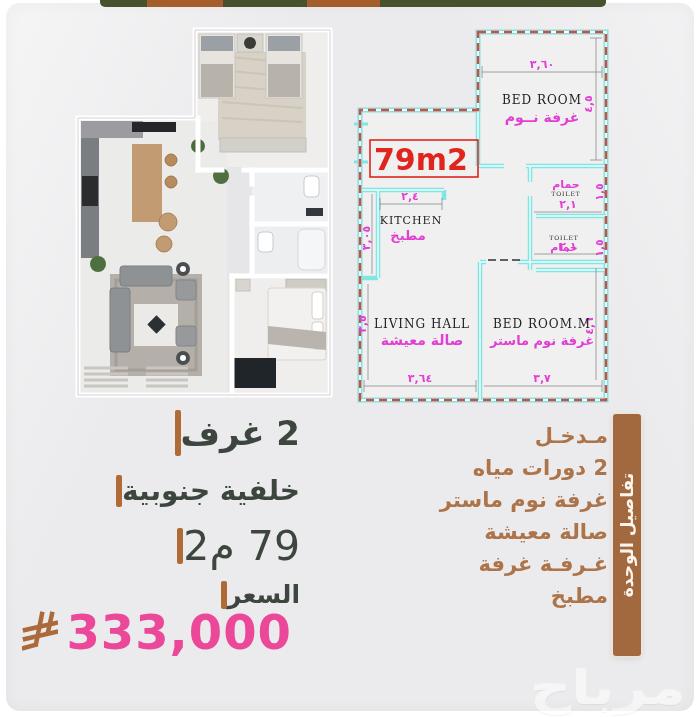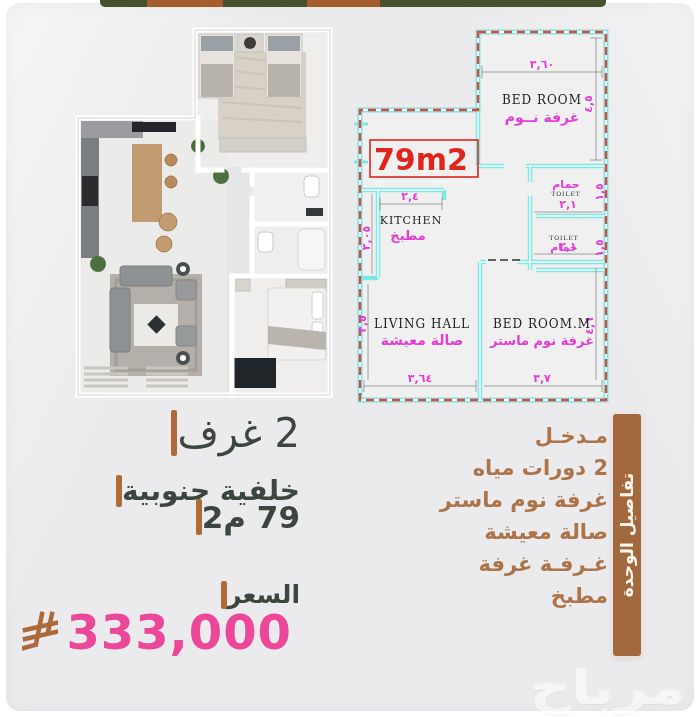--- a/index.html
+++ b/index.html
@@ -29,25 +29,25 @@
 
   .plan3d{position:absolute;left:70px;top:26px;}
   .plan2d{position:absolute;left:350px;top:24px;}
 
   
   .d-row{
     position:absolute;right:400px;display:flex;align-items:center;
     direction:rtl;color:#3c453e;white-space:nowrap;
   }
   .d-bar{width:6px;border-radius:2px;background:#b06a35;margin-left:11px;flex:0 0 6px;}
-  .row1{top:410px;font-size:40px;font-weight:400;justify-content:center;}
+  .row1{top:410px;font-size:34px;font-weight:700;justify-content:center;}
   .row1 .d-bar{height:46px;}
   .row2{top:474px;font-size:28px;font-weight:800;}
   .row2 .d-bar{height:32px;}
-  .row3{top:499px;font-size:31px;font-weight:700;}
+  .row3{top:522px;font-size:41px;font-weight:400;}
   .row3 .d-bar{height:36px;}
   .row4{top:580px;font-size:25px;font-weight:800;}
   .row4 .d-bar{height:28px;}
   .price-row{
     position:absolute;right:408px;top:604px;display:flex;align-items:center;
     color:#ec4899;font-size:48px;font-weight:900;letter-spacing:1px;white-space:nowrap;
   }
   .riyal{margin-right:8px;}
 
   

